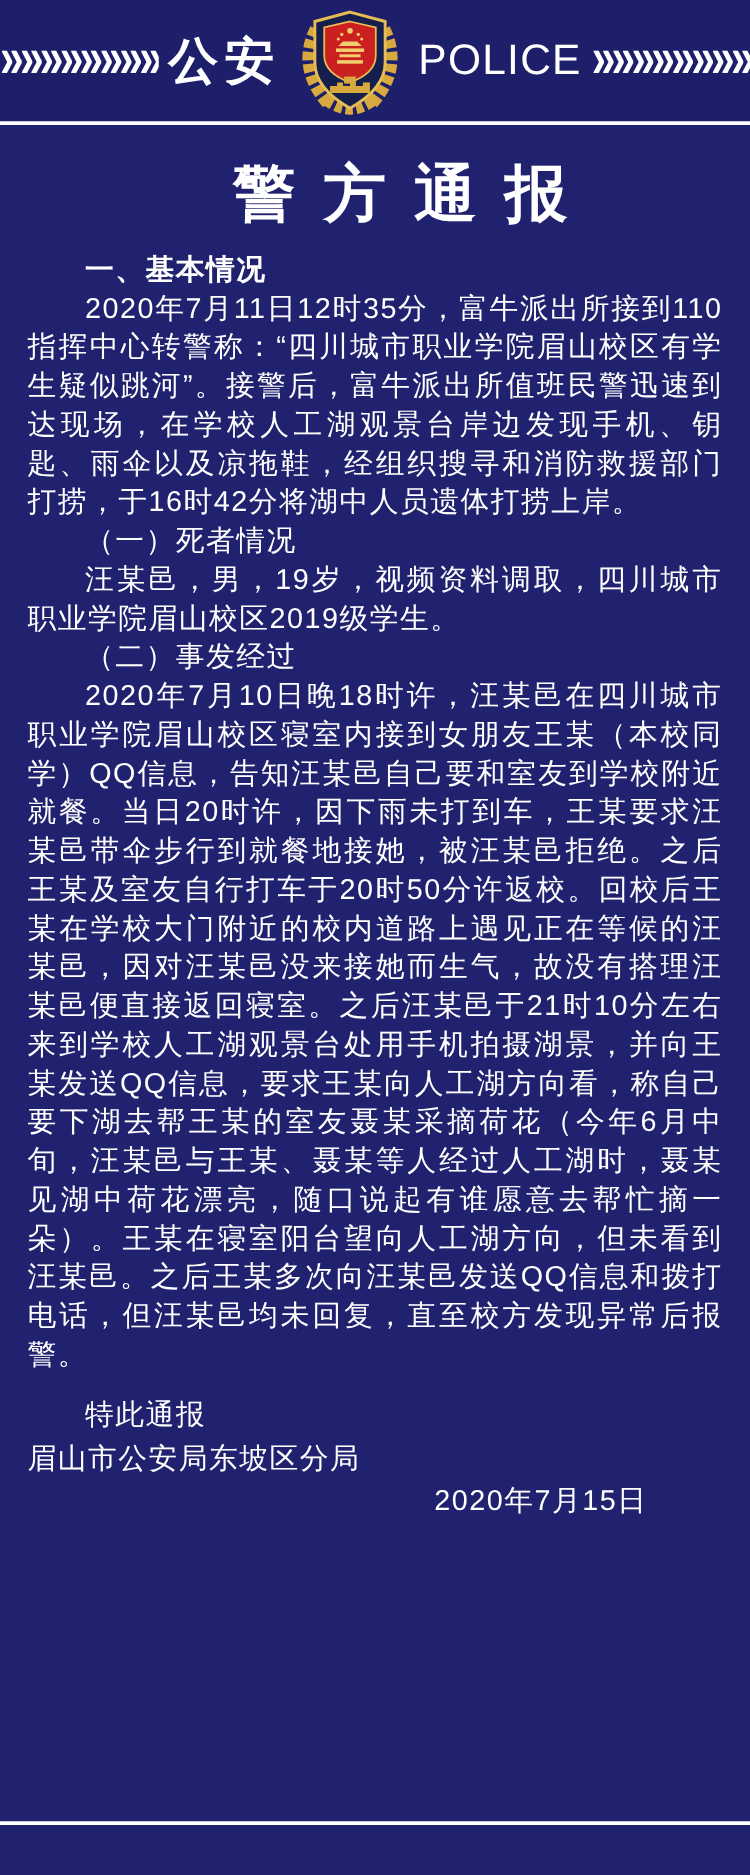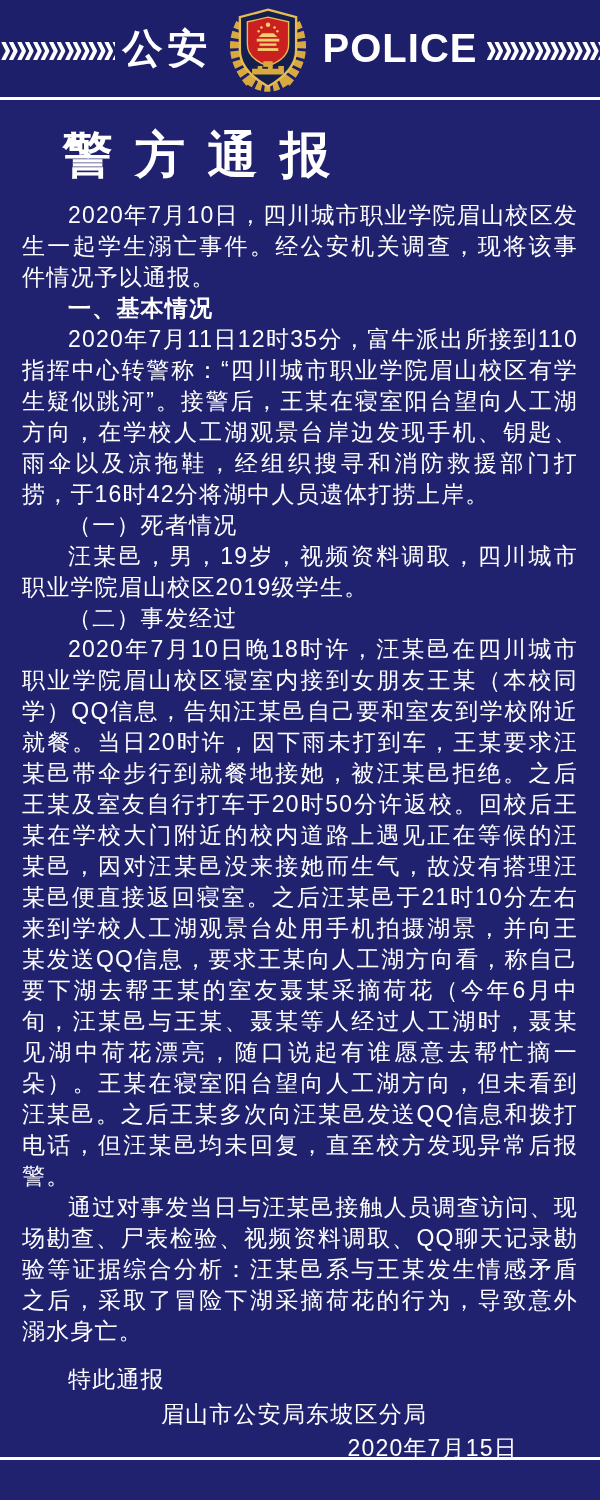--- a/index.html
+++ b/index.html
@@ -36,34 +36,35 @@
   }
   .chev.left{text-align:right;}
   .chev.right{text-align:left;}
   .gongan{
     font-size:40px;
     font-weight:bold;
     letter-spacing:5px;
     white-space:nowrap;
   }
   .police{
-    font-size:40px;
-    font-weight:bold;
+    font-size:34px;
+    font-weight:normal;
     letter-spacing:1px;
     white-space:nowrap;
   }
   .badge{
     flex:0 0 auto;
     align-self:flex-start;
     margin-top:5px;
     width:94px;height:90px;
   }
   
   .title{
     margin:24px 0 14px 0;
+    text-align:center;
     font-family:"DejaVu Serif", serif;
     font-weight:bold;
     font-size:50px;
     line-height:62px;
     letter-spacing:0.45em;
     text-indent:0.45em;
     white-space:nowrap;
     padding-left:40px;
   }
   
@@ -73,21 +74,21 @@
     line-height:31px;
     letter-spacing:1.2px;
     text-align:justify;
     word-break:break-all;
   }
   .body p{margin:0;}
   .para{text-indent:2em;font-weight:500;}
   .heading{text-indent:2em;font-weight:800;font-family:Liberation Serif, serif;}
   .subheading{text-indent:2em;font-weight:500;}
   .closing{margin-top:16px !important;text-indent:2em;font-weight:500;line-height:34px;font-family:Liberation Serif, serif;}
-  .agency{text-align:center;padding-right:12px;font-weight:500;line-height:34px;}
+  .agency{text-align:left;padding-right:12px;font-weight:500;line-height:34px;}
   .sign-date{text-align:right;padding-right:60px;font-weight:500;line-height:34px;}
   
   .bottom-line{
     position:absolute;
     left:0;right:0;top:1457px;
     height:3px;
     background:#ffffff;
   }
   .watermark{
     position:absolute;
@@ -135,28 +136,26 @@
         <path d="M33,68 h6 v-3 h5 v3 h6 v-3 h5 v3 h6 v-3 h6 v3 v6 h-34 Z" fill="#d8a93f"></path>
       </svg>
     </span>
     <span class="police">POLICE</span>
     <span class="chev right">»»»»»»»»»»»»</span>
   </header>
 
   <h1 class="title">警方通报</h1>
 
   <main class="body">
-    <p class="para">2020年7月10日，四川城市职业学院眉山校区发生一起学生溺亡事件。经公安机关调查，现将该事件情况予以通报。</p>
     <p class="heading">一、基本情况</p>
-    <p class="para">2020年7月11日12时35分，富牛派出所接到110指挥中心转警称：“四川城市职业学院眉山校区有学生疑似跳河”。接警后，王某在寝室阳台望向人工湖方向，在学校人工湖观景台岸边发现手机、钥匙、雨伞以及凉拖鞋，经组织搜寻和消防救援部门打捞，于16时42分将湖中人员遗体打捞上岸。</p>
+    <p class="para">2020年7月11日12时35分，富牛派出所接到110指挥中心转警称：“四川城市职业学院眉山校区有学生疑似跳河”。接警后，富牛派出所值班民警迅速到达现场，在学校人工湖观景台岸边发现手机、钥匙、雨伞以及凉拖鞋，经组织搜寻和消防救援部门打捞，于16时42分将湖中人员遗体打捞上岸。</p>
     <p class="subheading">（一）死者情况</p>
     <p class="para">汪某邑，男，19岁，视频资料调取，四川城市职业学院眉山校区2019级学生。</p>
     <p class="subheading">（二）事发经过</p>
     <p class="para">2020年7月10日晚18时许，汪某邑在四川城市职业学院眉山校区寝室内接到女朋友王某（本校同学）QQ信息，告知汪某邑自己要和室友到学校附近就餐。当日20时许，因下雨未打到车，王某要求汪某邑带伞步行到就餐地接她，被汪某邑拒绝。之后王某及室友自行打车于20时50分许返校。回校后王某在学校大门附近的校内道路上遇见正在等候的汪某邑，因对汪某邑没来接她而生气，故没有搭理汪某邑便直接返回寝室。之后汪某邑于21时10分左右来到学校人工湖观景台处用手机拍摄湖景，并向王某发送QQ信息，要求王某向人工湖方向看，称自己要下湖去帮王某的室友聂某采摘荷花（今年6月中旬，汪某邑与王某、聂某等人经过人工湖时，聂某见湖中荷花漂亮，随口说起有谁愿意去帮忙摘一朵）。王某在寝室阳台望向人工湖方向，但未看到汪某邑。之后王某多次向汪某邑发送QQ信息和拨打电话，但汪某邑均未回复，直至校方发现异常后报警。</p>
-    <p class="para">通过对事发当日与汪某邑接触人员调查访问、现场勘查、尸表检验、视频资料调取、QQ聊天记录勘验等证据综合分析：汪某邑系与王某发生情感矛盾之后，采取了冒险下湖采摘荷花的行为，导致意外溺水身亡。</p>
     <p class="closing">特此通报</p>
     <p class="agency">眉山市公安局东坡区分局</p>
     <p class="sign-date">2020年7月15日</p>
   </main>
 
   <div class="bottom-line"></div>
 
   <div class="watermark">
     <span style="display:inline-flex;">
       <svg viewBox="0 0 26 26" width="26" height="26" aria-hidden="true">

